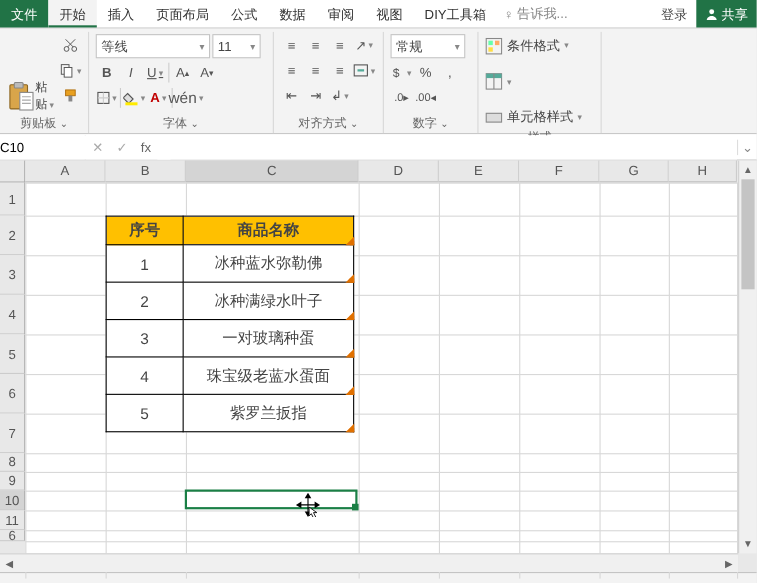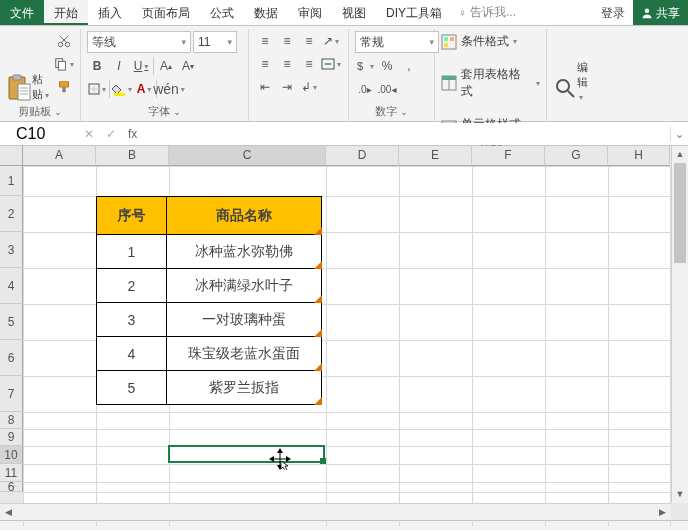--- a/index.html
+++ b/index.html
@@ -21,39 +21,39 @@
 .bigbtn .cap{font-size:11px;margin-top:2px}
 .col{display:flex;flex-direction:column;gap:3px;padding-top:2px}
 .row{display:flex;gap:2px;align-items:center}
 .sbtn{width:20px;height:20px;display:flex;align-items:center;justify-content:center;cursor:pointer;font-size:12px;color:#555}
 .dd::after{content:"▾";font-size:8px;margin-left:2px;color:#888}
 .combo{height:22px;border:1px solid #c4c4c4;background:#fff;display:flex;align-items:center;padding:0 4px;font-size:12px;cursor:pointer}
 .combo .arrow{margin-left:auto;font-size:9px;color:#888}
 svg{display:block}
 .formula{height:24px;background:#fff;border-bottom:1px solid #c4c4c4;display:flex;align-items:center}
 .namebox{width:78px;border-right:1px solid #c4c4c4;display:flex;align-items:center}
-.namebox input{flex:1;border:none;padding:0 16px;font-size:16px;outline:none;height:22px}
+.namebox input{flex:1;border:none;padding:0 0;font-size:12px;outline:none;height:22px}
 .namebox .arrow{font-size:9px;color:#888;padding:0 4px;cursor:pointer}
 .fbtn{width:22px;text-align:center;color:#aaa;padding:0 2px}
 .fx{color:#666;padding:0 6px}
 .fbar{flex:1;border:none;height:22px;outline:none;padding:0 4px}
 .fexp{width:18px;text-align:center;color:#888;border-left:1px solid #ddd;cursor:pointer}
 .grid-area{position:relative;height:374px;background:#e8e8e8}
 .corner{position:absolute;left:0;top:0;width:23px;height:20px;background:#e8e8e8;border-right:1px solid #aaa;border-bottom:1px solid #aaa}
 .colheads{position:absolute;left:23px;top:0;height:20px;display:flex}
 .ch{background:#e8e8e8;border-right:1px solid #ccc;border-bottom:1px solid #aaa;text-align:center;line-height:19px;color:#555;cursor:pointer}
 .ch.sel{background:#d4d4d4}
 .rowheads{position:absolute;left:0;top:20px;width:23px;display:flex;flex-direction:column}
 .rh{background:#e8e8e8;border-bottom:1px solid #ccc;border-right:1px solid #aaa;text-align:center;color:#555;display:flex;align-items:center;justify-content:center;cursor:pointer}
 .rh.sel{background:#d4d4d4}
 .cells{position:absolute;left:23px;top:20px;right:17px;bottom:17px;background:#fff}
 .gl{position:absolute;background:#d8d8d8}
 .dtable{position:absolute;border:1.5px solid #000;background:#fff;border-collapse:collapse}
 .dtable th,.dtable td{border:1px solid #000;text-align:center;vertical-align:middle;font-size:14px}
-.dtable th{background:#ffc000;font-weight:bold;height:38px}
+.dtable th{background:#ffc000;font-weight:bold;height:26px}
 .dtable td{height:34px}
 .dtable td.c1{width:70px}
 .dtable td.c2,.dtable th.c2{width:155px;position:relative}
 .dtable td.c2::after{content:"";position:absolute;right:-1px;bottom:-1px;border:4px solid transparent;border-right-color:#e07000;border-bottom-color:#e07000}
 .dtable th.c2h::after{content:"";position:absolute;right:-1px;bottom:-1px;border:4px solid transparent;border-right-color:#e07000;border-bottom-color:#e07000}
 .selcell{position:absolute;border:2px solid #1a7f45;background:transparent;pointer-events:none}
 .selcell .handle{position:absolute;right:-3px;bottom:-3px;width:6px;height:6px;background:#1a7f45}
 .cursor{position:absolute;pointer-events:none;font-size:16px;color:#222}
 .vscroll{position:absolute;right:0;top:0;width:17px;bottom:17px;background:#f0f0f0;border-left:1px solid #d0d0d0}
 .vscroll .up,.vscroll .dn{height:17px;text-align:center;font-size:9px;line-height:17px;color:#666;cursor:pointer}
@@ -201,26 +201,27 @@
               </svg>
             </div>
       </div>
       <div class="row">
         <div class="sbtn">⇤</div>
         <div class="sbtn">⇥</div>
         <div class="sbtn dd">↲</div>
       </div>
     </div>
       </div>
+    <div class="label"><span>对齐方式</span> <span style="font-size:9px">⌄</span></div>
   </div>
 
   <div class="group" style="width:86px">
     <div class="body">
         <div class="col" style="width:100%">
-      <div class="combo" style="width:84px">
+      <div class="combo" style="width:68px">
             <span>常规</span>
             <span class="arrow">▾</span>
           </div>
       <div class="row">
         <div class="sbtn dd">
               <svg width="12" height="12">
                 <text x="1" y="10" font-size="11" fill="#555">$</text>
               </svg>
             </div>
         <div class="sbtn">%</div>
@@ -247,50 +248,35 @@
             </svg>
             <span>条件格式</span>
             <span style="font-size:8px;color:#888">▾</span>
           </div>
       <div class="row" style="gap:4px;cursor:pointer">
             <svg width="16" height="16">
               <rect x="1" y="1" width="14" height="14" fill="none" stroke="#888"></rect>
               <rect x="1" y="1" width="14" height="4" fill="#5a9"></rect>
               <line x1="8" y1="1" x2="8" y2="15" stroke="#888"></line>
             </svg>
-            <span>套用表格格式</span>
             <span style="font-size:8px;color:#888">▾</span>
           </div>
       <div class="row" style="gap:4px;cursor:pointer">
             <svg width="16" height="16">
               <rect x="1" y="4" width="14" height="8" fill="#ddd" stroke="#888"></rect>
             </svg>
             <span>单元格样式</span>
             <span style="font-size:8px;color:#888">▾</span>
           </div>
     </div>
       </div>
     <div class="label">样式</div>
   </div>
 
 
-  <div class="group" style="width:46px;border-right:none">
-    <div class="body">
-        <div class="bigbtn">
-          <div class="ico">
-            <svg width="24" height="24">
-              <circle cx="10" cy="10" r="6" fill="none" stroke="#555" stroke-width="2"></circle>
-              <line x1="15" y1="15" x2="21" y2="21" stroke="#555" stroke-width="2"></line>
-            </svg>
-          </div>
-          <div class="cap dd">编辑</div>
-        </div>
-      </div>
-    <div class="label" style="visibility:hidden">编辑</div>
-  </div>
 </div>
 
 <div class="formula">
   <div class="namebox">
     <input value="C10" style="">
     <span class="arrow">▾</span>
   </div>
   <div class="fbtn">✕</div>
   <div class="fbtn">✓</div>
   <div class="fx">fx</div>

